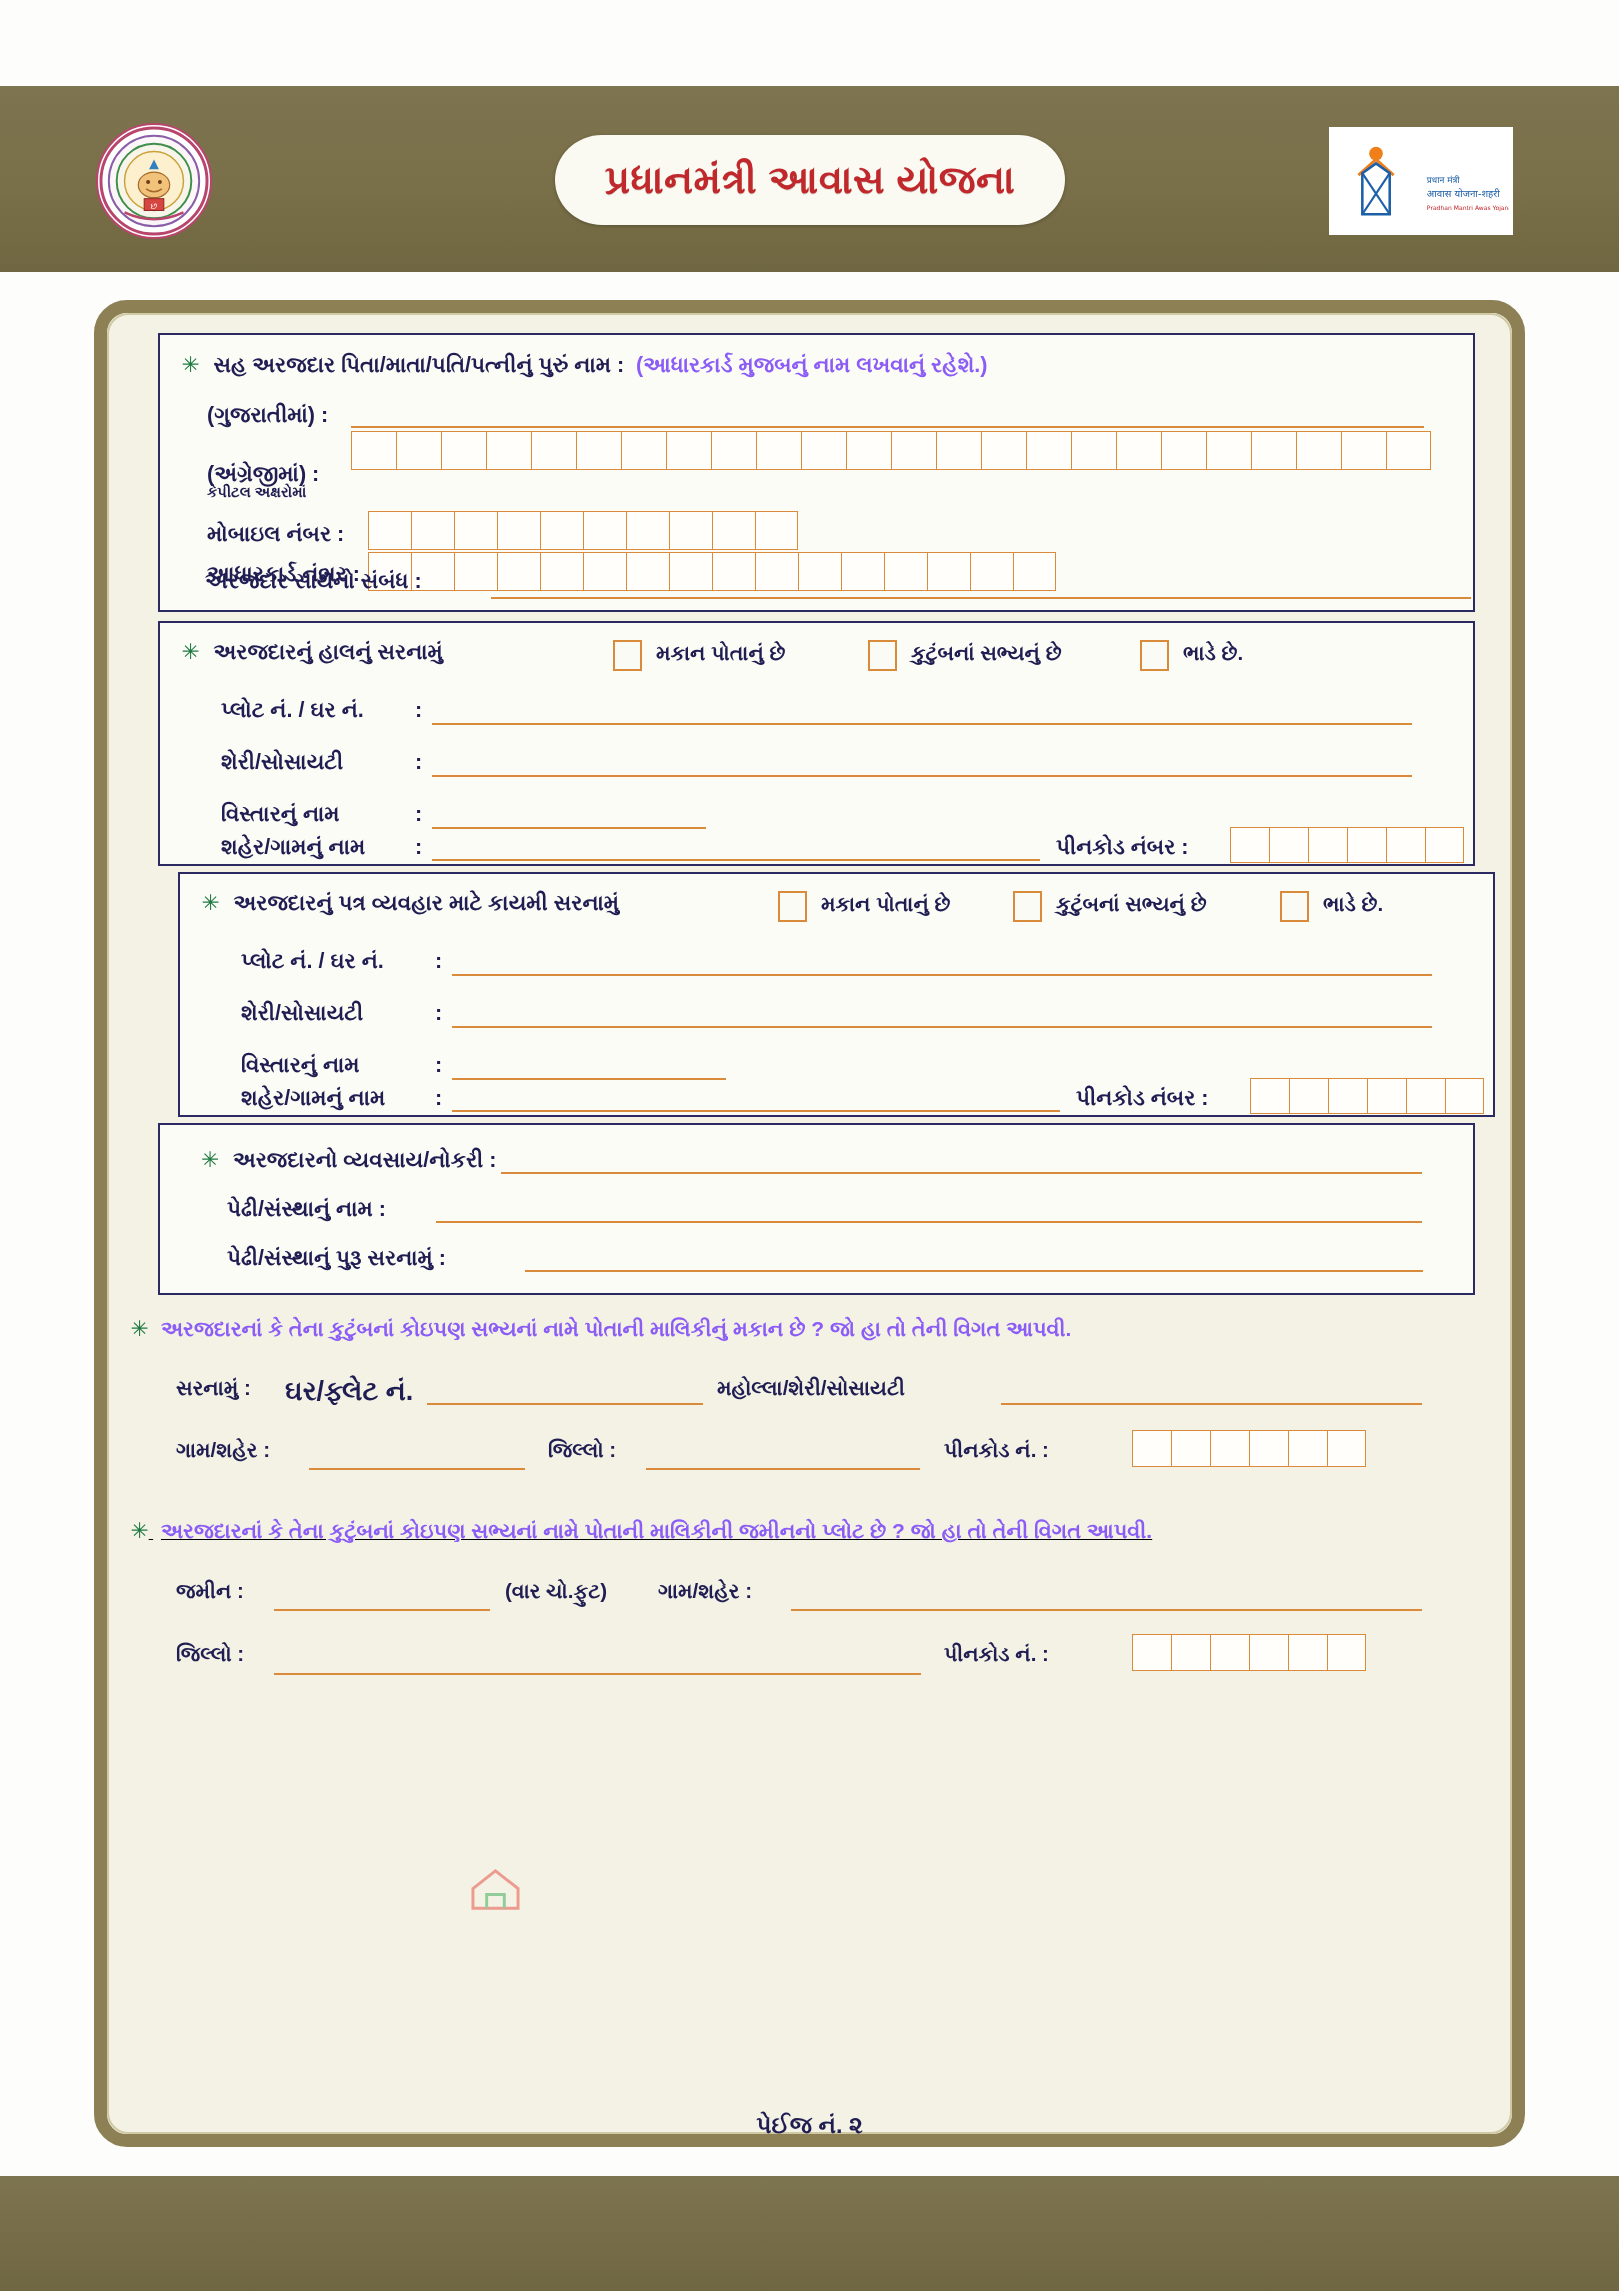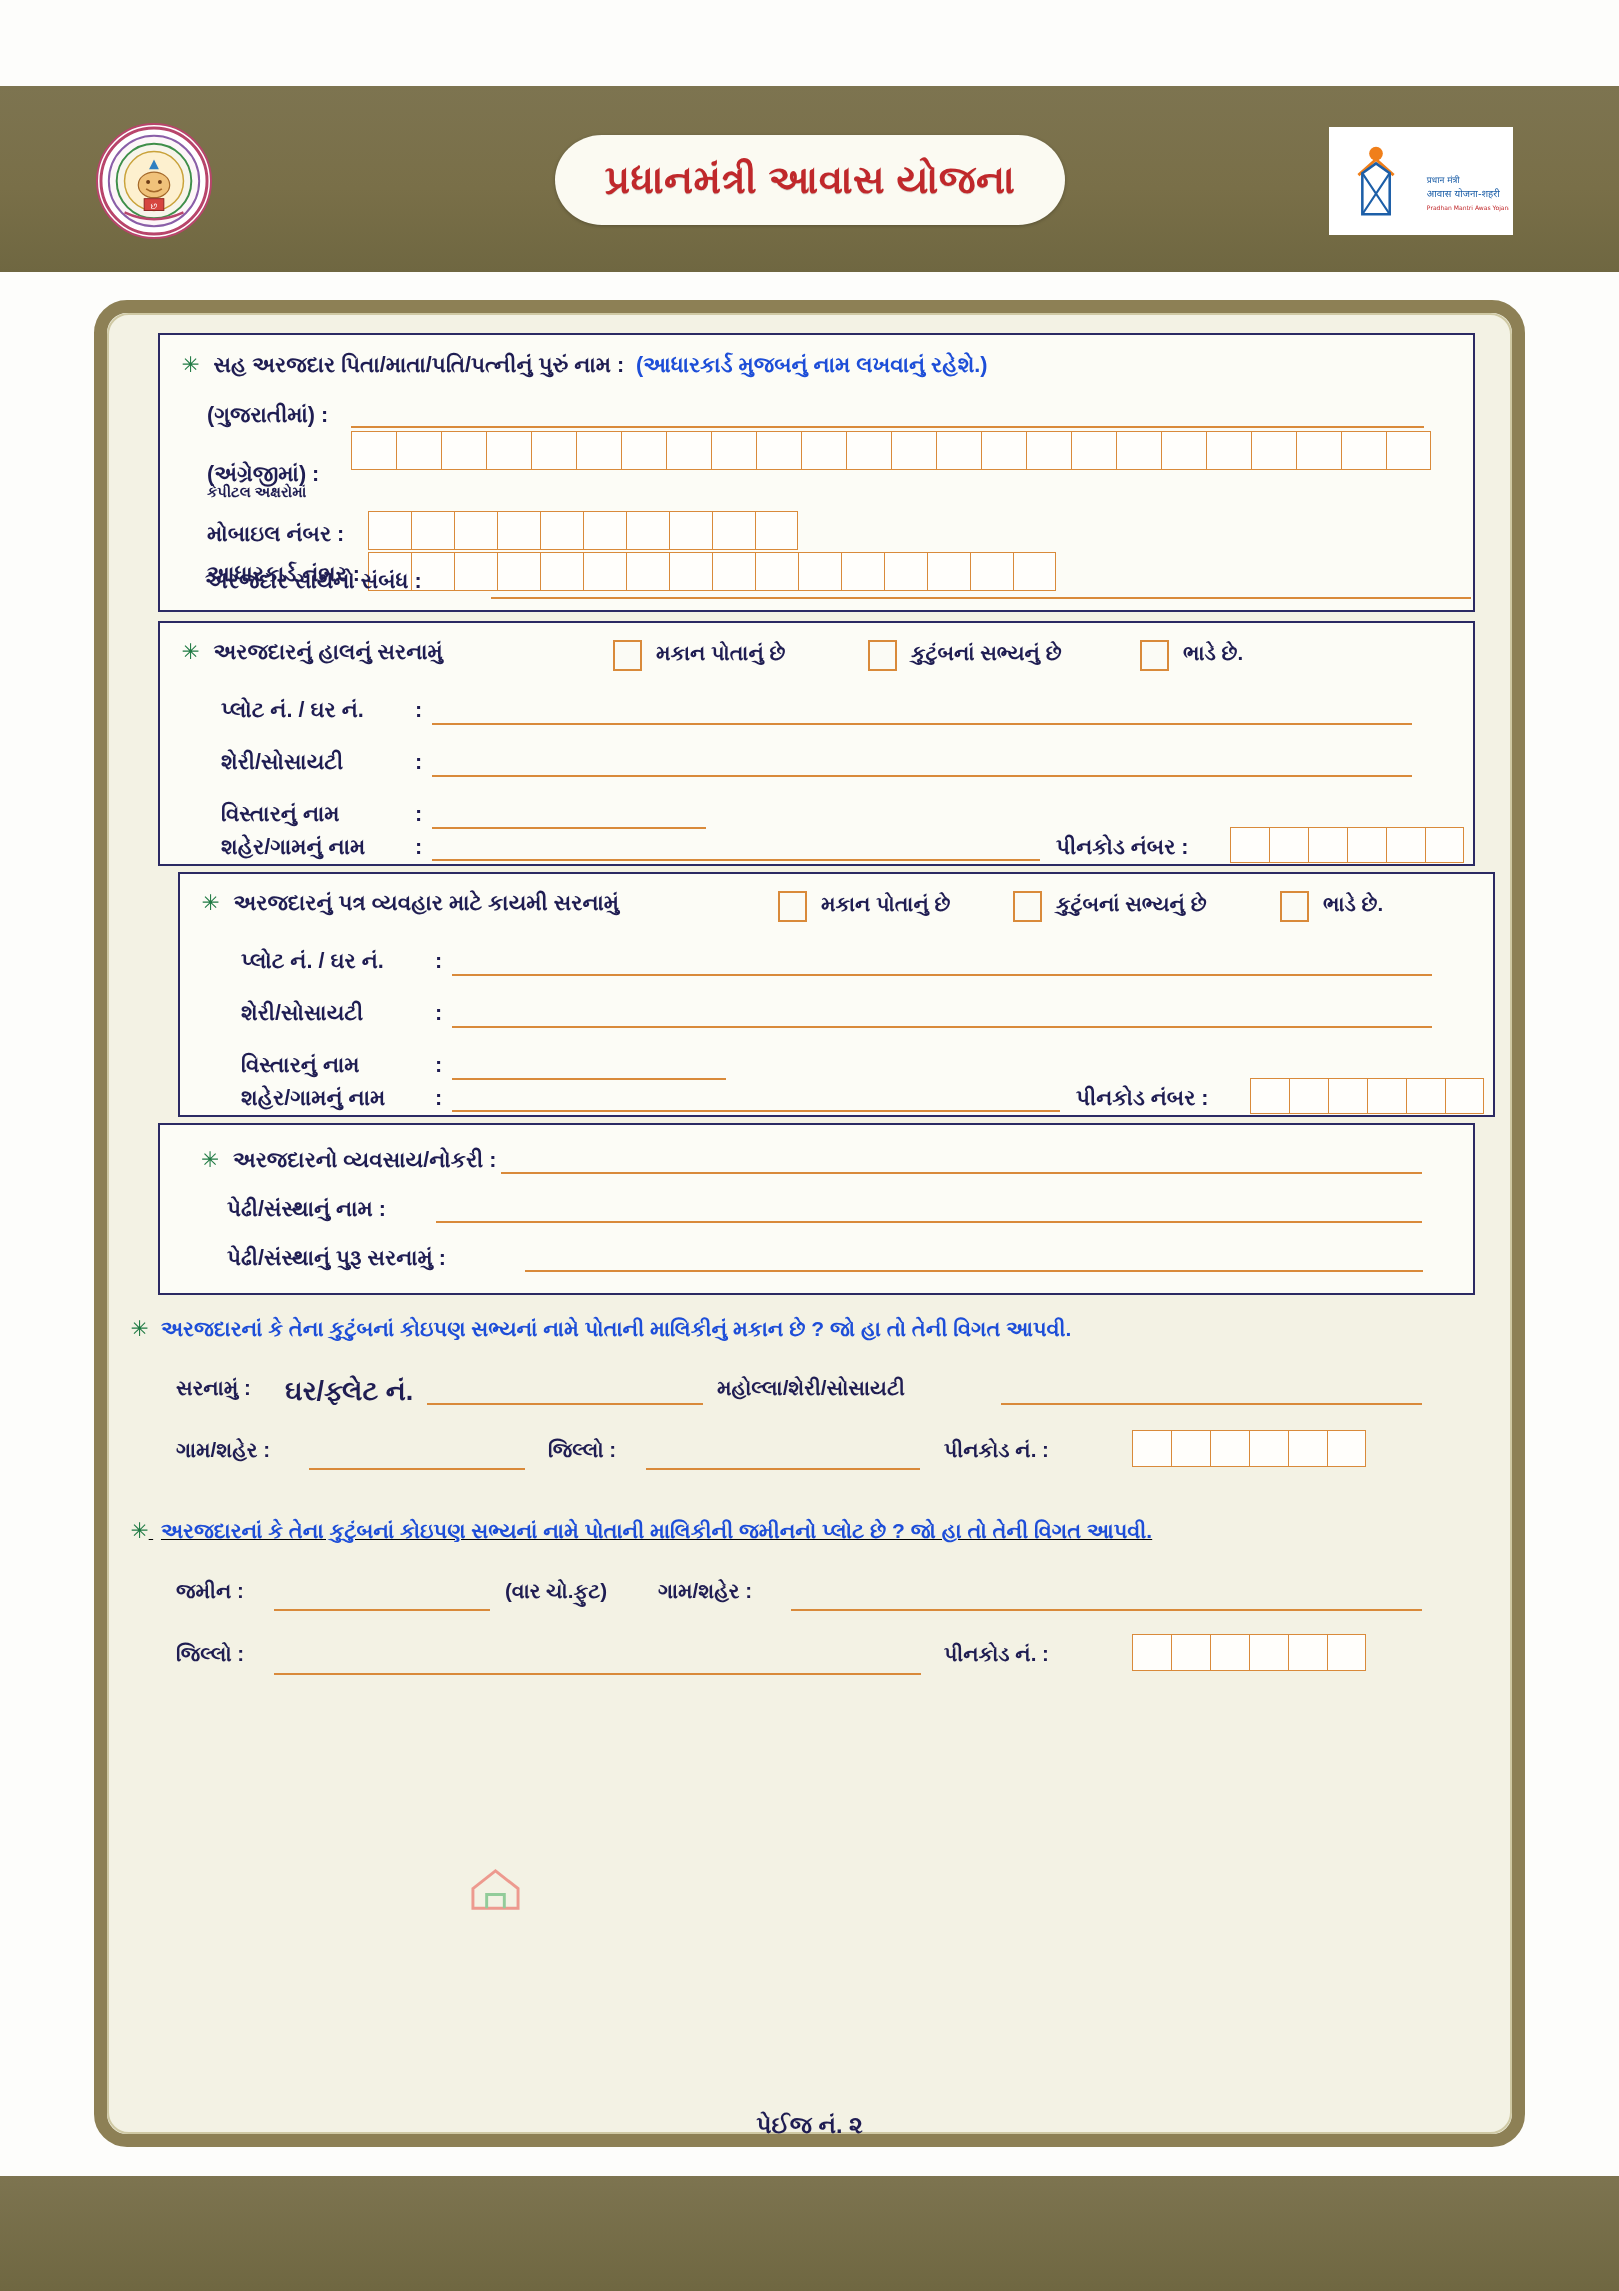--- a/index.html
+++ b/index.html
@@ -81,21 +81,21 @@
   .sec-3{left:49px;top:557px;width:1317px;height:245px;margin-left:20px;}
   .sec-4{left:49px;top:808px;width:1317px;height:172px;}
 
   
   .gtxt{
     font-family:"Liberation Sans","DejaVu Sans",sans-serif;
     color:#1f1d52;
     font-weight:bold;
     white-space:nowrap;
   }
-  .red{color:#1d4ed8;}
+  .red{color:#8b5cf6;}
   .star{
     color:#1f7a43;font-size:21.6px;line-height:1;font-weight:bold;
     display:inline-block;
   }
   .lbl{position:absolute;font-size:21.6px;}
   .lbl-sm{position:absolute;font-size:14.7px;color:#1f1d52;font-weight:bold;}
 
   
   .rule{
     position:absolute;height:0;border-bottom:2px solid #d98a3a;

